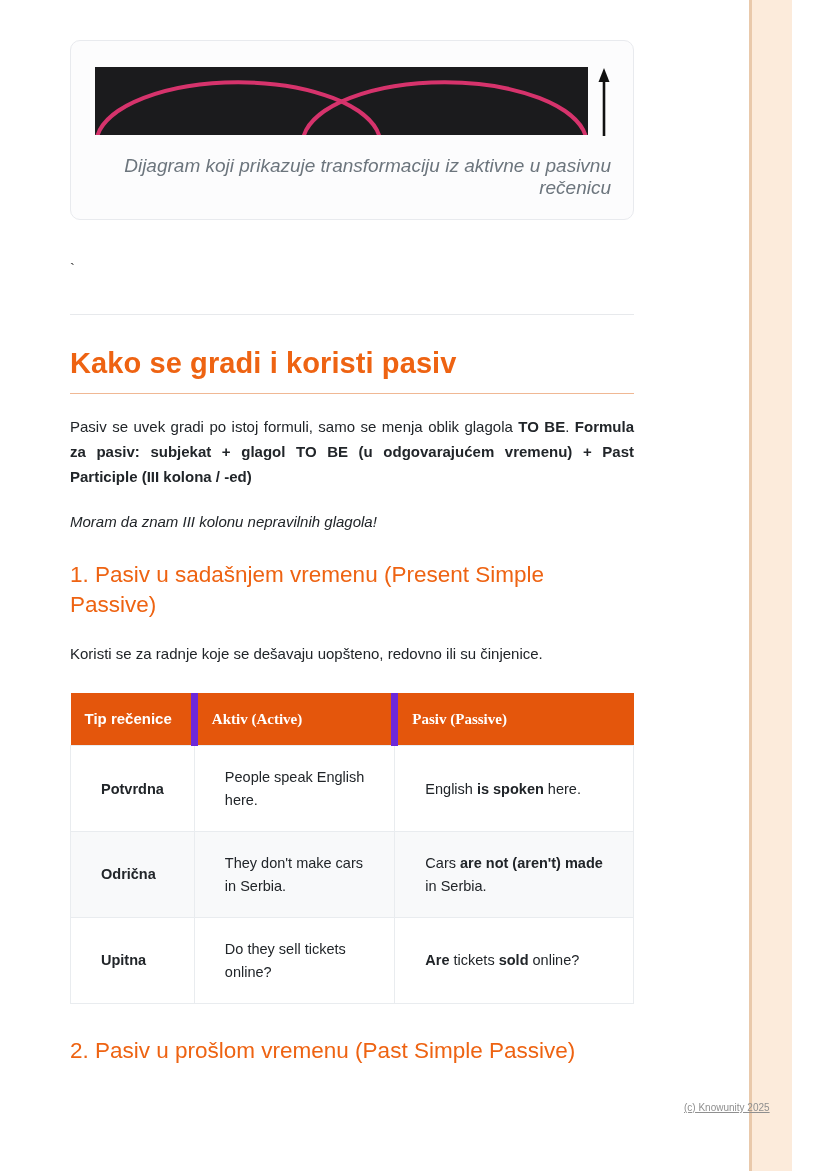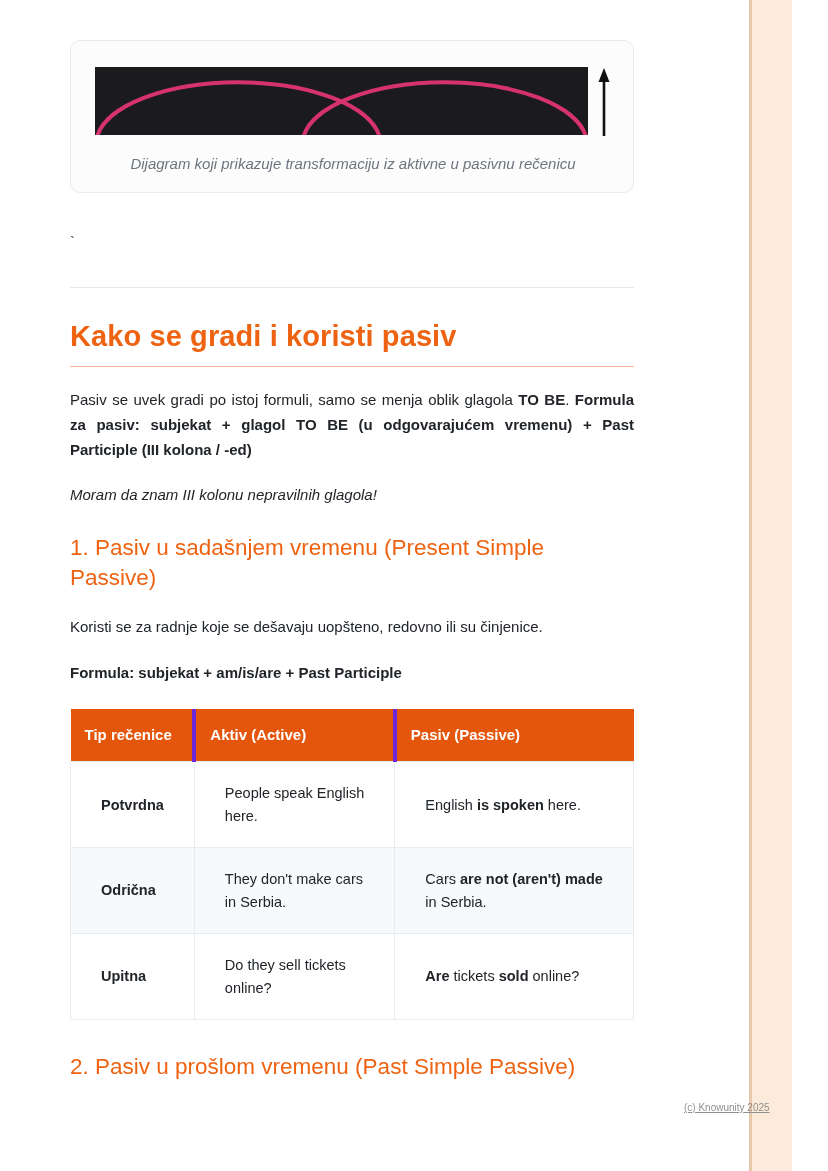--- a/index.html
+++ b/index.html
@@ -54,23 +54,23 @@
     flex: 1;
     height: 68px;
     background: var(--banner-bg, #1B1B1D);
     overflow: hidden;
   }
   .banner svg { display: block; width: 100%; height: 100%; }
   .arrow-wrap { width: 14px; display: flex; align-items: center; }
   .arrow-wrap svg { display: block; width: 14px; height: 70px; }
   .caption {
     margin-top: 18px;
-    text-align: center;
+    text-align: right;
     font-style: italic;
-    font-size: 15px;
+    font-size: 19px;
     color: var(--muted, #6C757D);
   }
   .stray { margin-top: 40px; font-size: 15px; color: #333; min-height: 18px; }
   hr.divider {
     margin-top: 36px;
     border: none;
     border-top: 1px solid var(--border, #E7E9EC);
   }
   h1 {
     margin-top: 32px;
@@ -113,21 +113,21 @@
   table.passive th {
     background: var(--table-header-bg, #E4560C);
     color: #ffffff;
     font-weight: 700;
     text-align: left;
     vertical-align: middle;
     padding: 15px 14px;
     font-size: 15px;
     line-height: 1.5;
   }
-  table.passive th + th { border-left: 4px solid #6d28d9; }
+  table.passive th + th { border-left: 7px solid #6d28d9; font-family: Liberation Serif, serif; }
   table.passive td {
     border: 1px solid #E9ECEF;
     padding: 20px 30px;
     vertical-align: middle;
     line-height: 1.55;
     background: #ffffff;
   }
   table.passive tbody tr:nth-child(2) td { background: #F8F9FA; }
   td.col-type { font-weight: 700; }
   h2.past { margin-top: 32px; }
@@ -167,21 +167,20 @@
     <div class="h1-rule"></div>
 
     <p class="intro"><span>Pasiv se uvek gradi po istoj formuli, samo se menja oblik glagola </span><span class="bold">TO BE</span><span>. </span><span class="bold">Formula za pasiv: subjekat + glagol TO BE (u odgovarajućem vremenu) + Past Participle (III kolona / -ed)</span></p>
 
     <p class="note">Moram da znam III kolonu nepravilnih glagola!</p>
 
     <h2>1. Pasiv u sadašnjem vremenu (Present Simple Passive)</h2>
 
     <p class="usage">Koristi se za radnje koje se dešavaju uopšteno, redovno ili su činjenice.</p>
 
-    <p class="formula">Formula: subjekat + am/is/are + Past Participle</p>
 
     <table class="passive">
       <colgroup>
         <col style="width:107px">
         <col style="width:208px">
         <col style="width:249px">
       </colgroup>
       <thead>
         <tr>
           <th>Tip rečenice</th>

